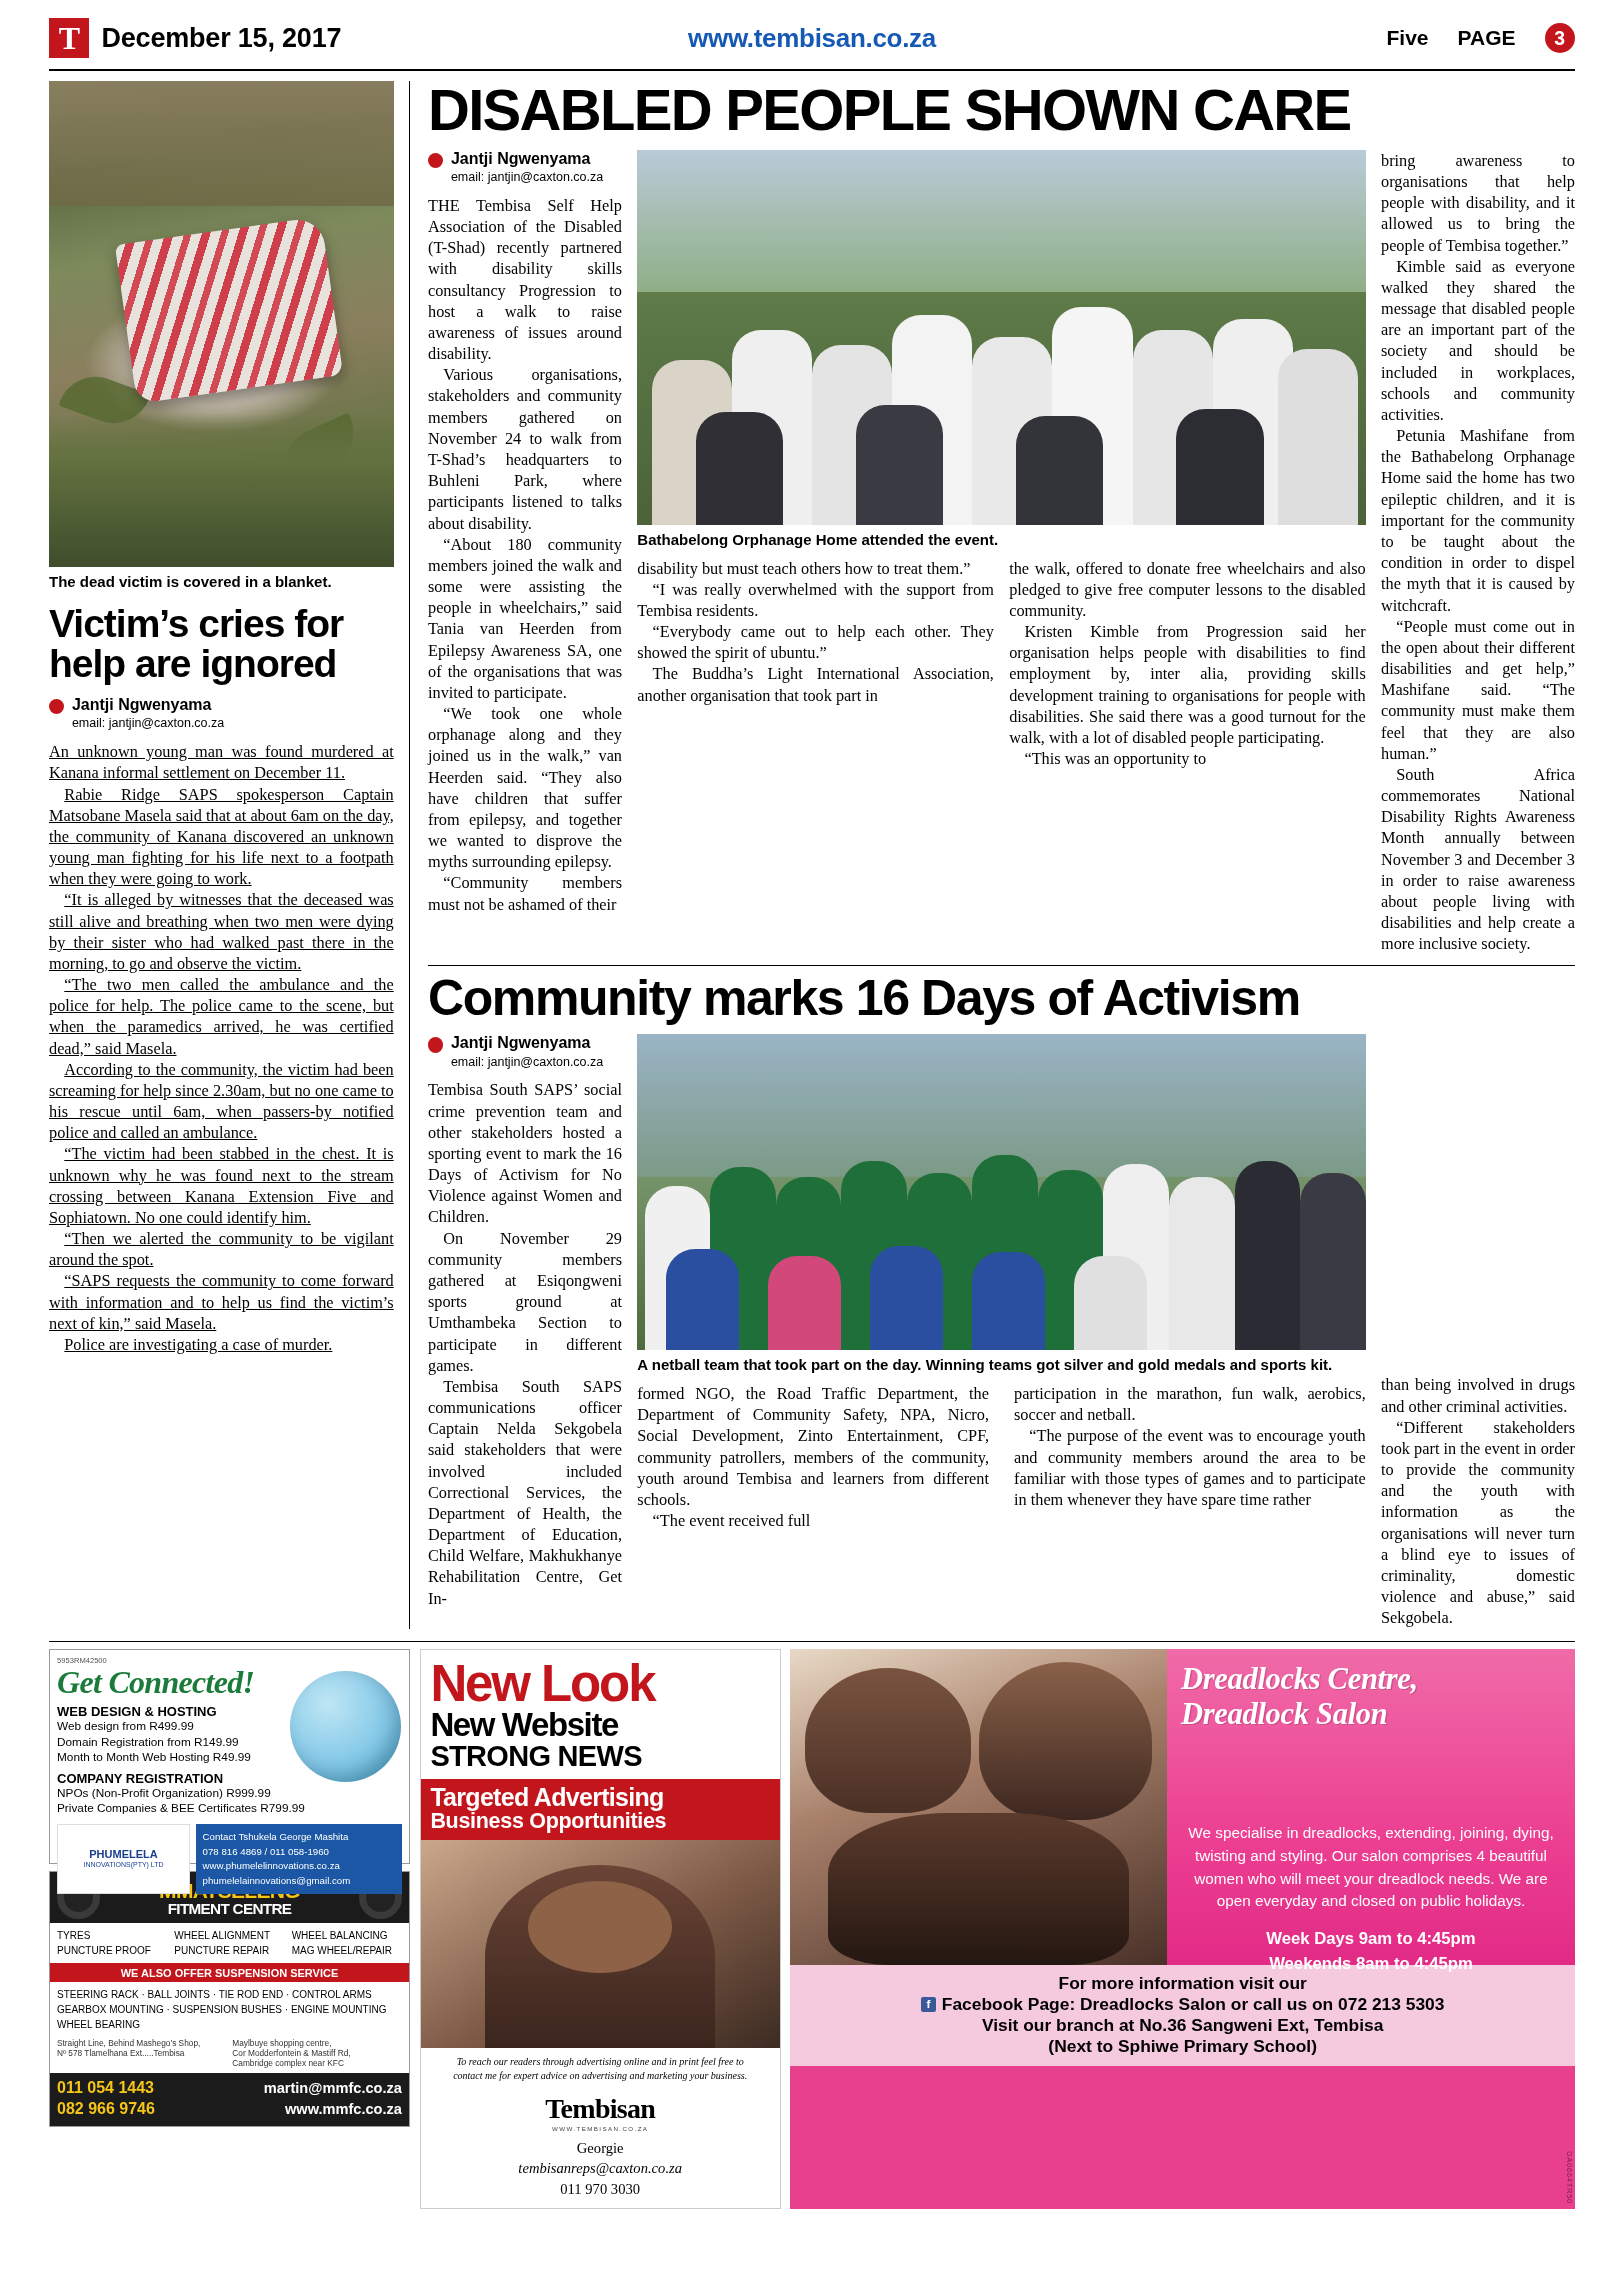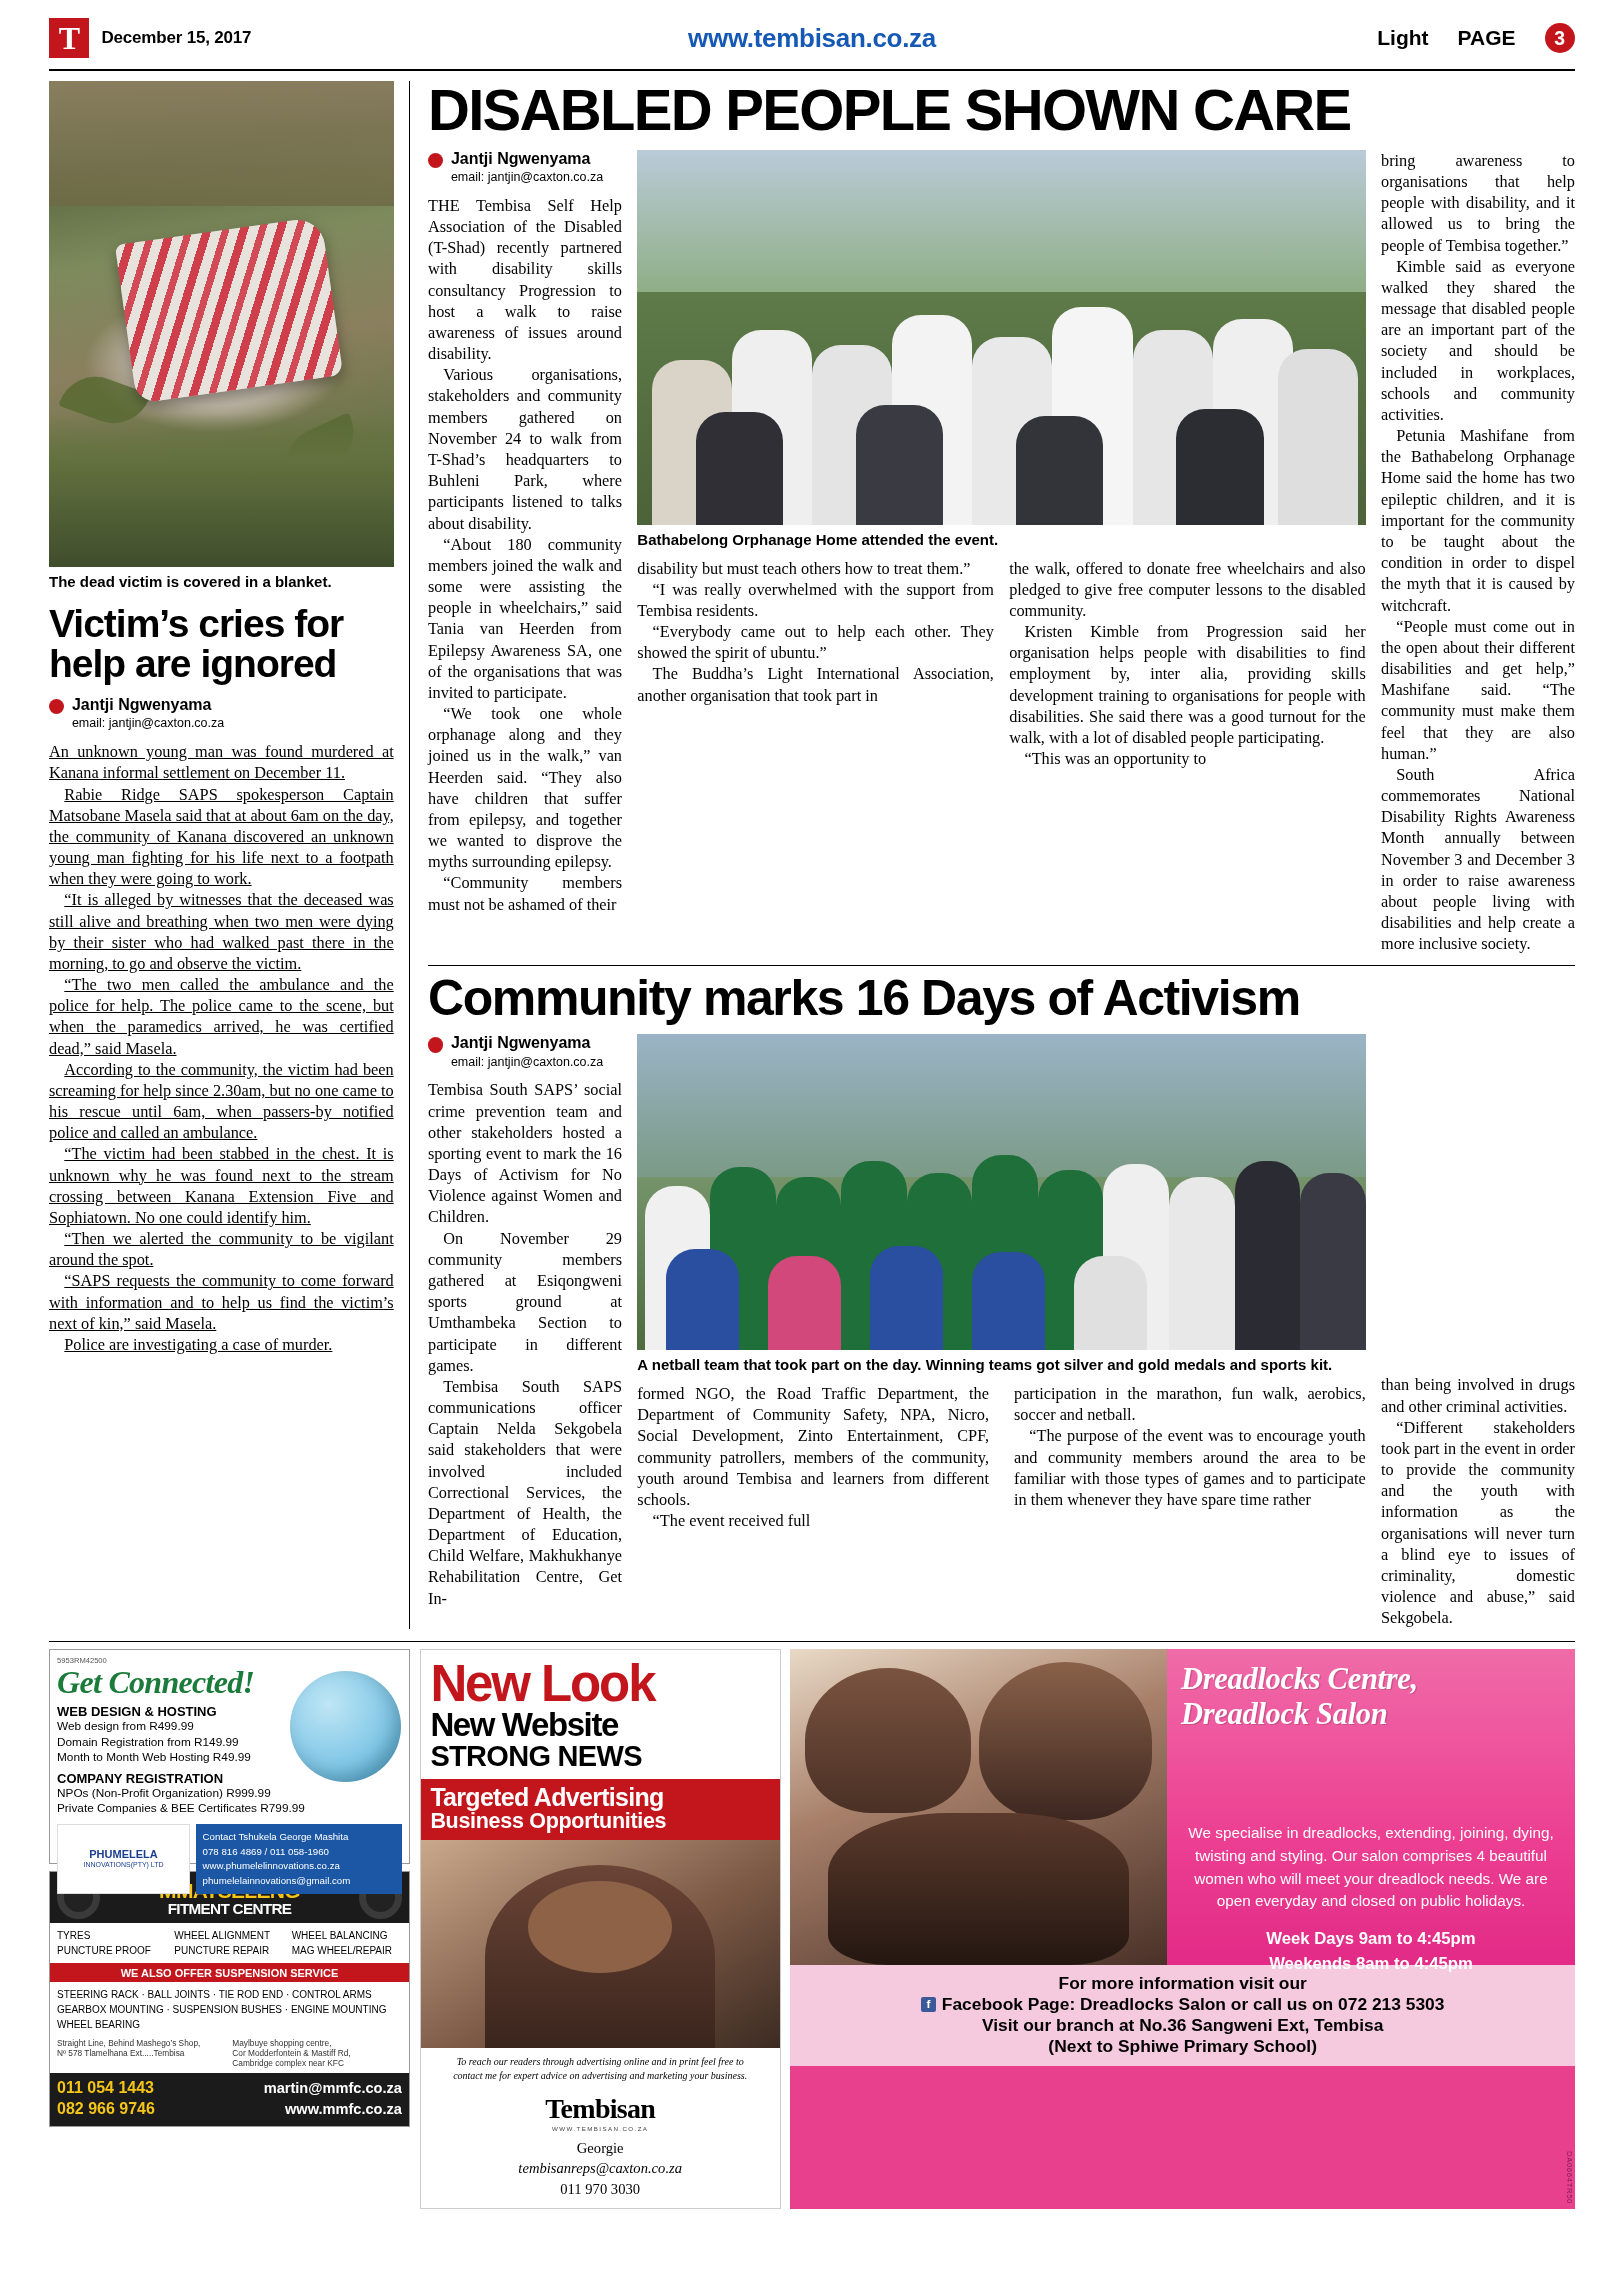--- a/index.html
+++ b/index.html
@@ -22,21 +22,21 @@
     position:relative;
   }
   .logo-box {
     width:40px; height:40px; background:#c3161c; color:#fff;
     font-family:"Liberation Serif", serif; font-weight:bold;
     font-size:32px; line-height:40px; text-align:center;
     letter-spacing:-0.7px;
   }
   .mast-date {
     font-family:"Liberation Sans", sans-serif;
-    font-weight:bold; font-size:17px; letter-spacing:-0.2px;
+    font-weight:bold; font-size:27px; letter-spacing:-0.2px;
   }
   .mast-url {
     position:absolute; left:50%; transform:translateX(-50%);
     color:#1559b5; font-family:"Liberation Sans", sans-serif;
     font-weight:bold; font-size:26px; letter-spacing:-0.3px;
   }
   .mast-right {
     margin-left:auto; display:flex; align-items:center; gap:29px;
   }
   .mast-section {
@@ -236,21 +236,21 @@
 </head>
 <body>
 
 <div class="page">
 
   <div class="masthead">
     <div class="logo-box">T</div>
     <div class="mast-date">December 15, 2017</div>
     <div class="mast-url">www.tembisan.co.za</div>
     <div class="mast-right">
-      <div class="mast-section">Light</div>
+      <div class="mast-section">Five</div>
       <div class="mast-pagelabel">PAGE</div>
       <div class="page-circle">3</div>
     </div>
   </div>
 
   <div class="content">
 
     <div class="col-left">
       <div class="photo photo-victim">
         <div class="dirt"></div>

